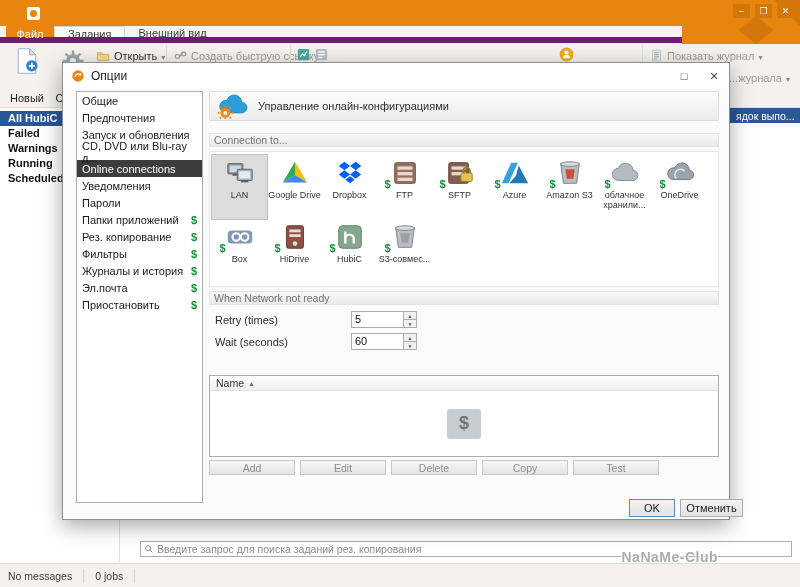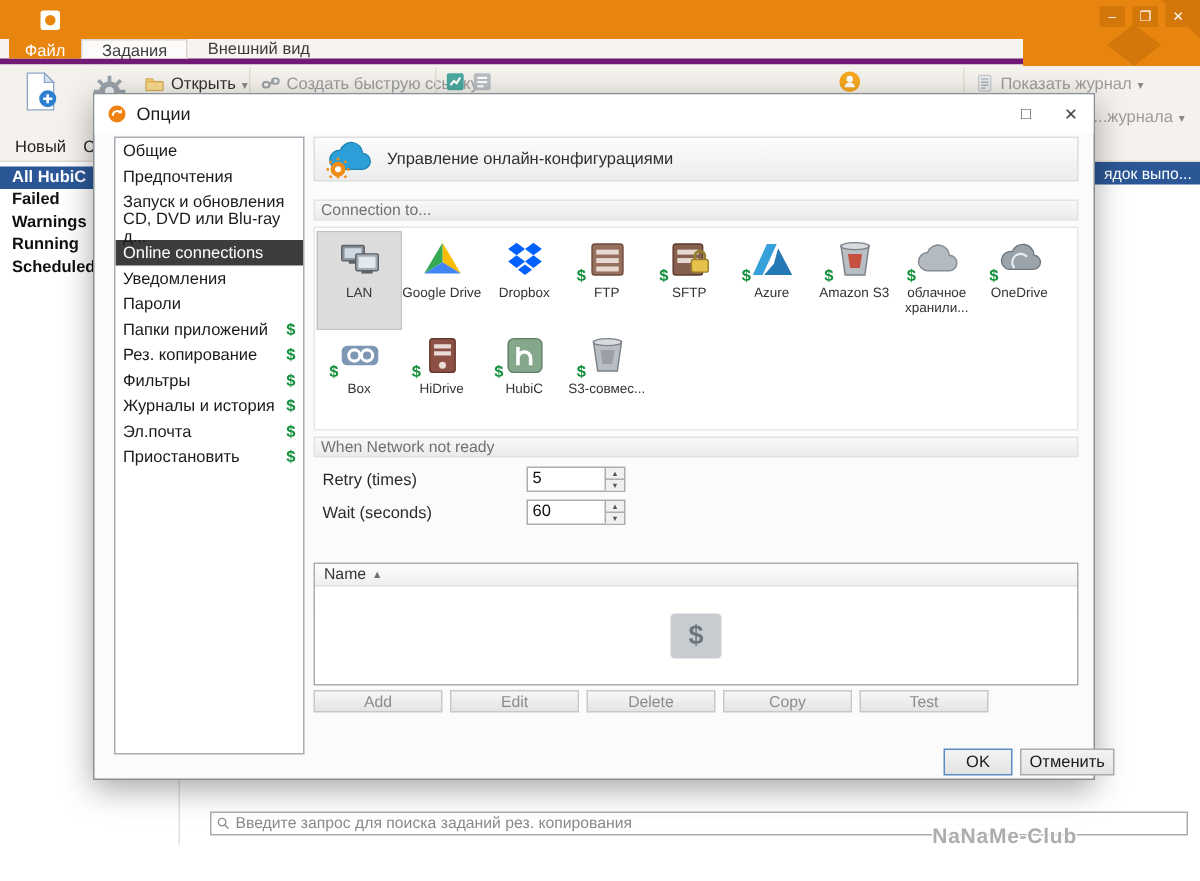--- a/index.html
+++ b/index.html
@@ -17,21 +17,21 @@
     -webkit-clip-path:polygon(50% 0,100% 50%,50% 100%,0 50%); clip-path:polygon(50% 0,100% 50%,50% 100%,0 50%); }
   #tb-deco::after { content:""; position:absolute; right:0; top:0; width:26px; height:26px; background:var(--accent-dark,#D3770B);
     -webkit-clip-path:polygon(100% 0,100% 100%,0 0); clip-path:polygon(100% 0,100% 100%,0 0); }
   #tb-controls { position:absolute; right:6px; top:4px; display:flex; gap:5px; z-index:3; }
   .tb-btn { width:17px; height:14px; background:var(--accent-dark,#D3770B); color:#fff; font-size:9px; line-height:14px; text-align:center; }
   .tb-btn.min::before { content:"–"; }
   .tb-btn.max::before { content:"❐"; }
   .tb-btn.close::before { content:"✕"; }
 
   
-  #menurow { position:absolute; left:0; top:26px; right:0; height:17px; background:#F7F4EF; border-bottom:4px solid #701a75; display:flex; align-items:stretch; padding-left:6px; }
+  #menurow { position:absolute; left:0; top:26px; right:0; height:17px; background:#F7F4EF; border-bottom:6px solid #701a75; display:flex; align-items:stretch; padding-left:6px; }
   #file-btn { width:48px; background:var(--accent,#E8850E); color:#fff; text-align:center; line-height:16px; }
   .tab { padding:0 13px; line-height:15px; color:#3c3c3c; }
   .tab.selected { background:#FCFBF9; border:1px solid #DAD6CF; border-bottom:none; }
 
   
   #ribbon { position:absolute; left:0; top:43px; right:0; height:65px; background:#F5F2ED; border-bottom:1px solid #E0DCD5; }
   .big-btn { position:absolute; top:2px; height:60px; display:flex; flex-direction:column; align-items:center; justify-content:center; gap:17px; color:#222; }
   #btn-new { left:4px; width:46px; }
   #btn-props { left:52px; width:42px; }
   .small-btn { position:absolute; top:4px; height:17px; display:flex; align-items:center; gap:4px; }
@@ -252,20 +252,26 @@
   <div id="search-row">
     <span class="mag svg-holder" data-icon="magnifier">
         <svg viewBox="0 0 32 32" fill="none" stroke="#8a8f94" stroke-width="3">
           <circle cx="13" cy="13" r="8"></circle>
           <path d="M19 19l8 8"></path>
         </svg>
       </span>
     <input id="search-input" type="text" placeholder="Введите запрос для поиска заданий рез. копирования" style="">
   </div>
 
+  <div id="statusbar">
+    <span>No messages</span>
+    <span class="st-sep"></span>
+    <span>0 jobs</span>
+    <span class="st-sep"></span>
+  </div>
 
   <div id="watermark">NaNaMe-Club</div>
 
   <div id="dialog">
     <div id="dlg-title">
       <span class="ic14 svg-holder" data-icon="dlgapp">
           <svg viewBox="0 0 32 32">
             <circle cx="16" cy="16" r="13" fill="#ee8210"></circle>
             <path d="M9.5 18.5a7 7 0 0 1 12-5" stroke="#fff" stroke-width="3" fill="none"></path>
             <path d="M23.5 8.5v6.5h-6.5z" fill="#fff"></path>

